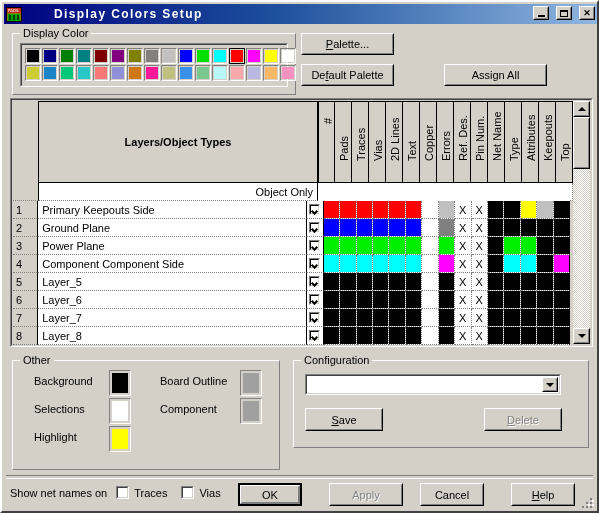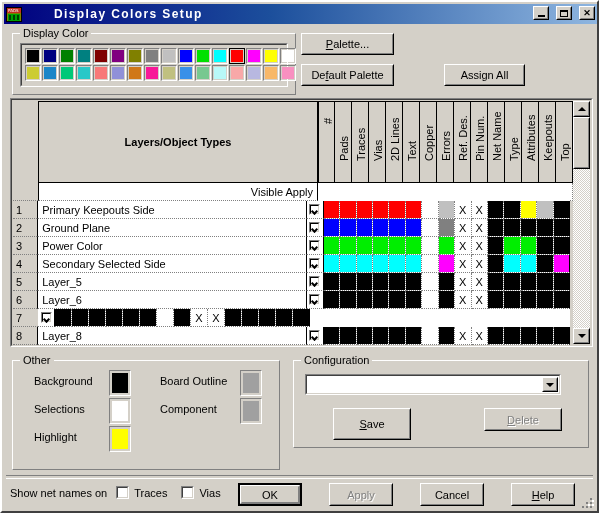--- a/index.html
+++ b/index.html
@@ -330,21 +330,21 @@
   </div>
 
   <div class="btn" style="left:299px;top:31px;width:93px;height:22px;">
     <div class="bi"></div>
       <span><u>P</u>alette...</span>
   </div>
   <div class="btn" style="left:299px;top:62px;width:93px;height:22px;">
     <div class="bi"></div>
       <span>De<u>f</u>ault Palette</span>
   </div>
-  <div class="btn" style="left:442px;top:62px;width:81px;height:22px;">
+  <div class="btn" style="left:442px;top:62px;width:103px;height:22px;">
     <div class="bi"></div>
       <span>Assign All</span>
   </div>
 
   <div class="tbl-frame">
     <div class="ti"></div>
 
     <div class="hdr">
       <div class="hdr-rownum"></div>
       <div class="hdr-name">Layers/Object Types</div>
@@ -463,21 +463,21 @@
         <div style="width: 17px; height: 18px; display: flex; align-items: center; justify-content: center; background: rgb(255, 255, 255); box-sizing: border-box; border-right: 1px solid rgb(0, 0, 0); border-bottom: 1px dotted rgb(128, 128, 128);">
           <div class="ckbox">
             <i></i>
           </div>
         </div>
       </div>
 
     <div class="grid" id="grid">
         <div class="grow hdrrow">
           <div class="num"></div>
-          <div class="nm right">Visible Apply</div>
+          <div class="nm right">Object Only</div>
         </div>
         <div class="grow">
           <div class="num">1</div>
           <div class="nm">Primary Keepouts Side</div>
           <div class="cb">
             <div class="ckbox on">
               <i></i>
             </div>
           </div>
           <div class="cl">
@@ -567,21 +567,21 @@
           </div>
           <div class="cl">
             <b style="background: rgb(0, 0, 0);"></b>
           </div>
           <div class="cl last">
             <b style="background: rgb(0, 0, 0);"></b>
           </div>
         </div>
         <div class="grow">
           <div class="num">3</div>
-          <div class="nm">Power Color</div>
+          <div class="nm">Power Plane</div>
           <div class="cb">
             <div class="ckbox on">
               <i></i>
             </div>
           </div>
           <div class="cl">
             <b style="background: rgb(0, 238, 0);"></b>
           </div>
           <div class="cl">
             <b style="background: rgb(0, 238, 0);"></b>
@@ -617,21 +617,21 @@
           </div>
           <div class="cl">
             <b style="background: rgb(0, 0, 0);"></b>
           </div>
           <div class="cl last">
             <b style="background: rgb(0, 0, 0);"></b>
           </div>
         </div>
         <div class="grow">
           <div class="num">4</div>
-          <div class="nm">Secondary Selected Side</div>
+          <div class="nm">Component Component Side</div>
           <div class="cb">
             <div class="ckbox on">
               <i></i>
             </div>
           </div>
           <div class="cl">
             <b style="background: rgb(0, 255, 255);"></b>
           </div>
           <div class="cl">
             <b style="background: rgb(0, 255, 255);"></b>
@@ -767,20 +767,21 @@
           </div>
           <div class="cl">
             <b style="background: rgb(0, 0, 0);"></b>
           </div>
           <div class="cl last">
             <b style="background: rgb(0, 0, 0);"></b>
           </div>
         </div>
         <div class="grow">
           <div class="num">7</div>
+          <div class="nm">Layer_7</div>
           <div class="cb">
             <div class="ckbox on">
               <i></i>
             </div>
           </div>
           <div class="cl">
             <b style="background: rgb(0, 0, 0);"></b>
           </div>
           <div class="cl">
             <b style="background: rgb(0, 0, 0);"></b>
@@ -925,21 +926,21 @@
     <div class="grp-lbl">Configuration</div>
   </div>
   <div class="combo" style="left:303px;top:372px;width:256px;height:21px;">
     <div class="ci"></div>
     <div class="cv"></div>
     <div class="cbtn">
         <i2></i2>
         <div class="arw dn"></div>
       </div>
   </div>
-  <div class="btn" style="left:303px;top:406px;width:78px;height:32px;margin-left:28px;">
+  <div class="btn" style="left:303px;top:406px;width:78px;height:23px;">
     <div class="bi"></div>
       <span><u>S</u>ave</span>
   </div>
   <div class="btn dis" style="left:482px;top:406px;width:78px;height:23px;">
     <div class="bi"></div>
       <span><u>D</u>elete</span>
   </div>
 
   <div class="netrow">
     <span>Show net names on</span>
@@ -963,21 +964,21 @@
     <span>Pins</span>
   </div>
 
   <div class="sep" style="top:473px;"></div>
 
   <div class="btn def" style="left:236px;top:481px;width:64px;height:23px;">
     <div class="bi"></div>
       <div class="bi2"></div>
       <span>OK</span>
   </div>
-  <div class="btn dis" style="left:327px;top:481px;width:64px;height:23px;">
+  <div class="btn dis" style="left:327px;top:481px;width:74px;height:23px;">
     <div class="bi"></div>
       <span>Apply</span>
   </div>
   <div class="btn" style="left:509px;top:481px;width:64px;height:23px;">
     <div class="bi"></div>
       <span><u>H</u>elp</span>
   </div>
   <div class="btn" style="left:418px;top:481px;width:64px;height:23px;">
     <div class="bi"></div>
       <span>Cancel</span>

